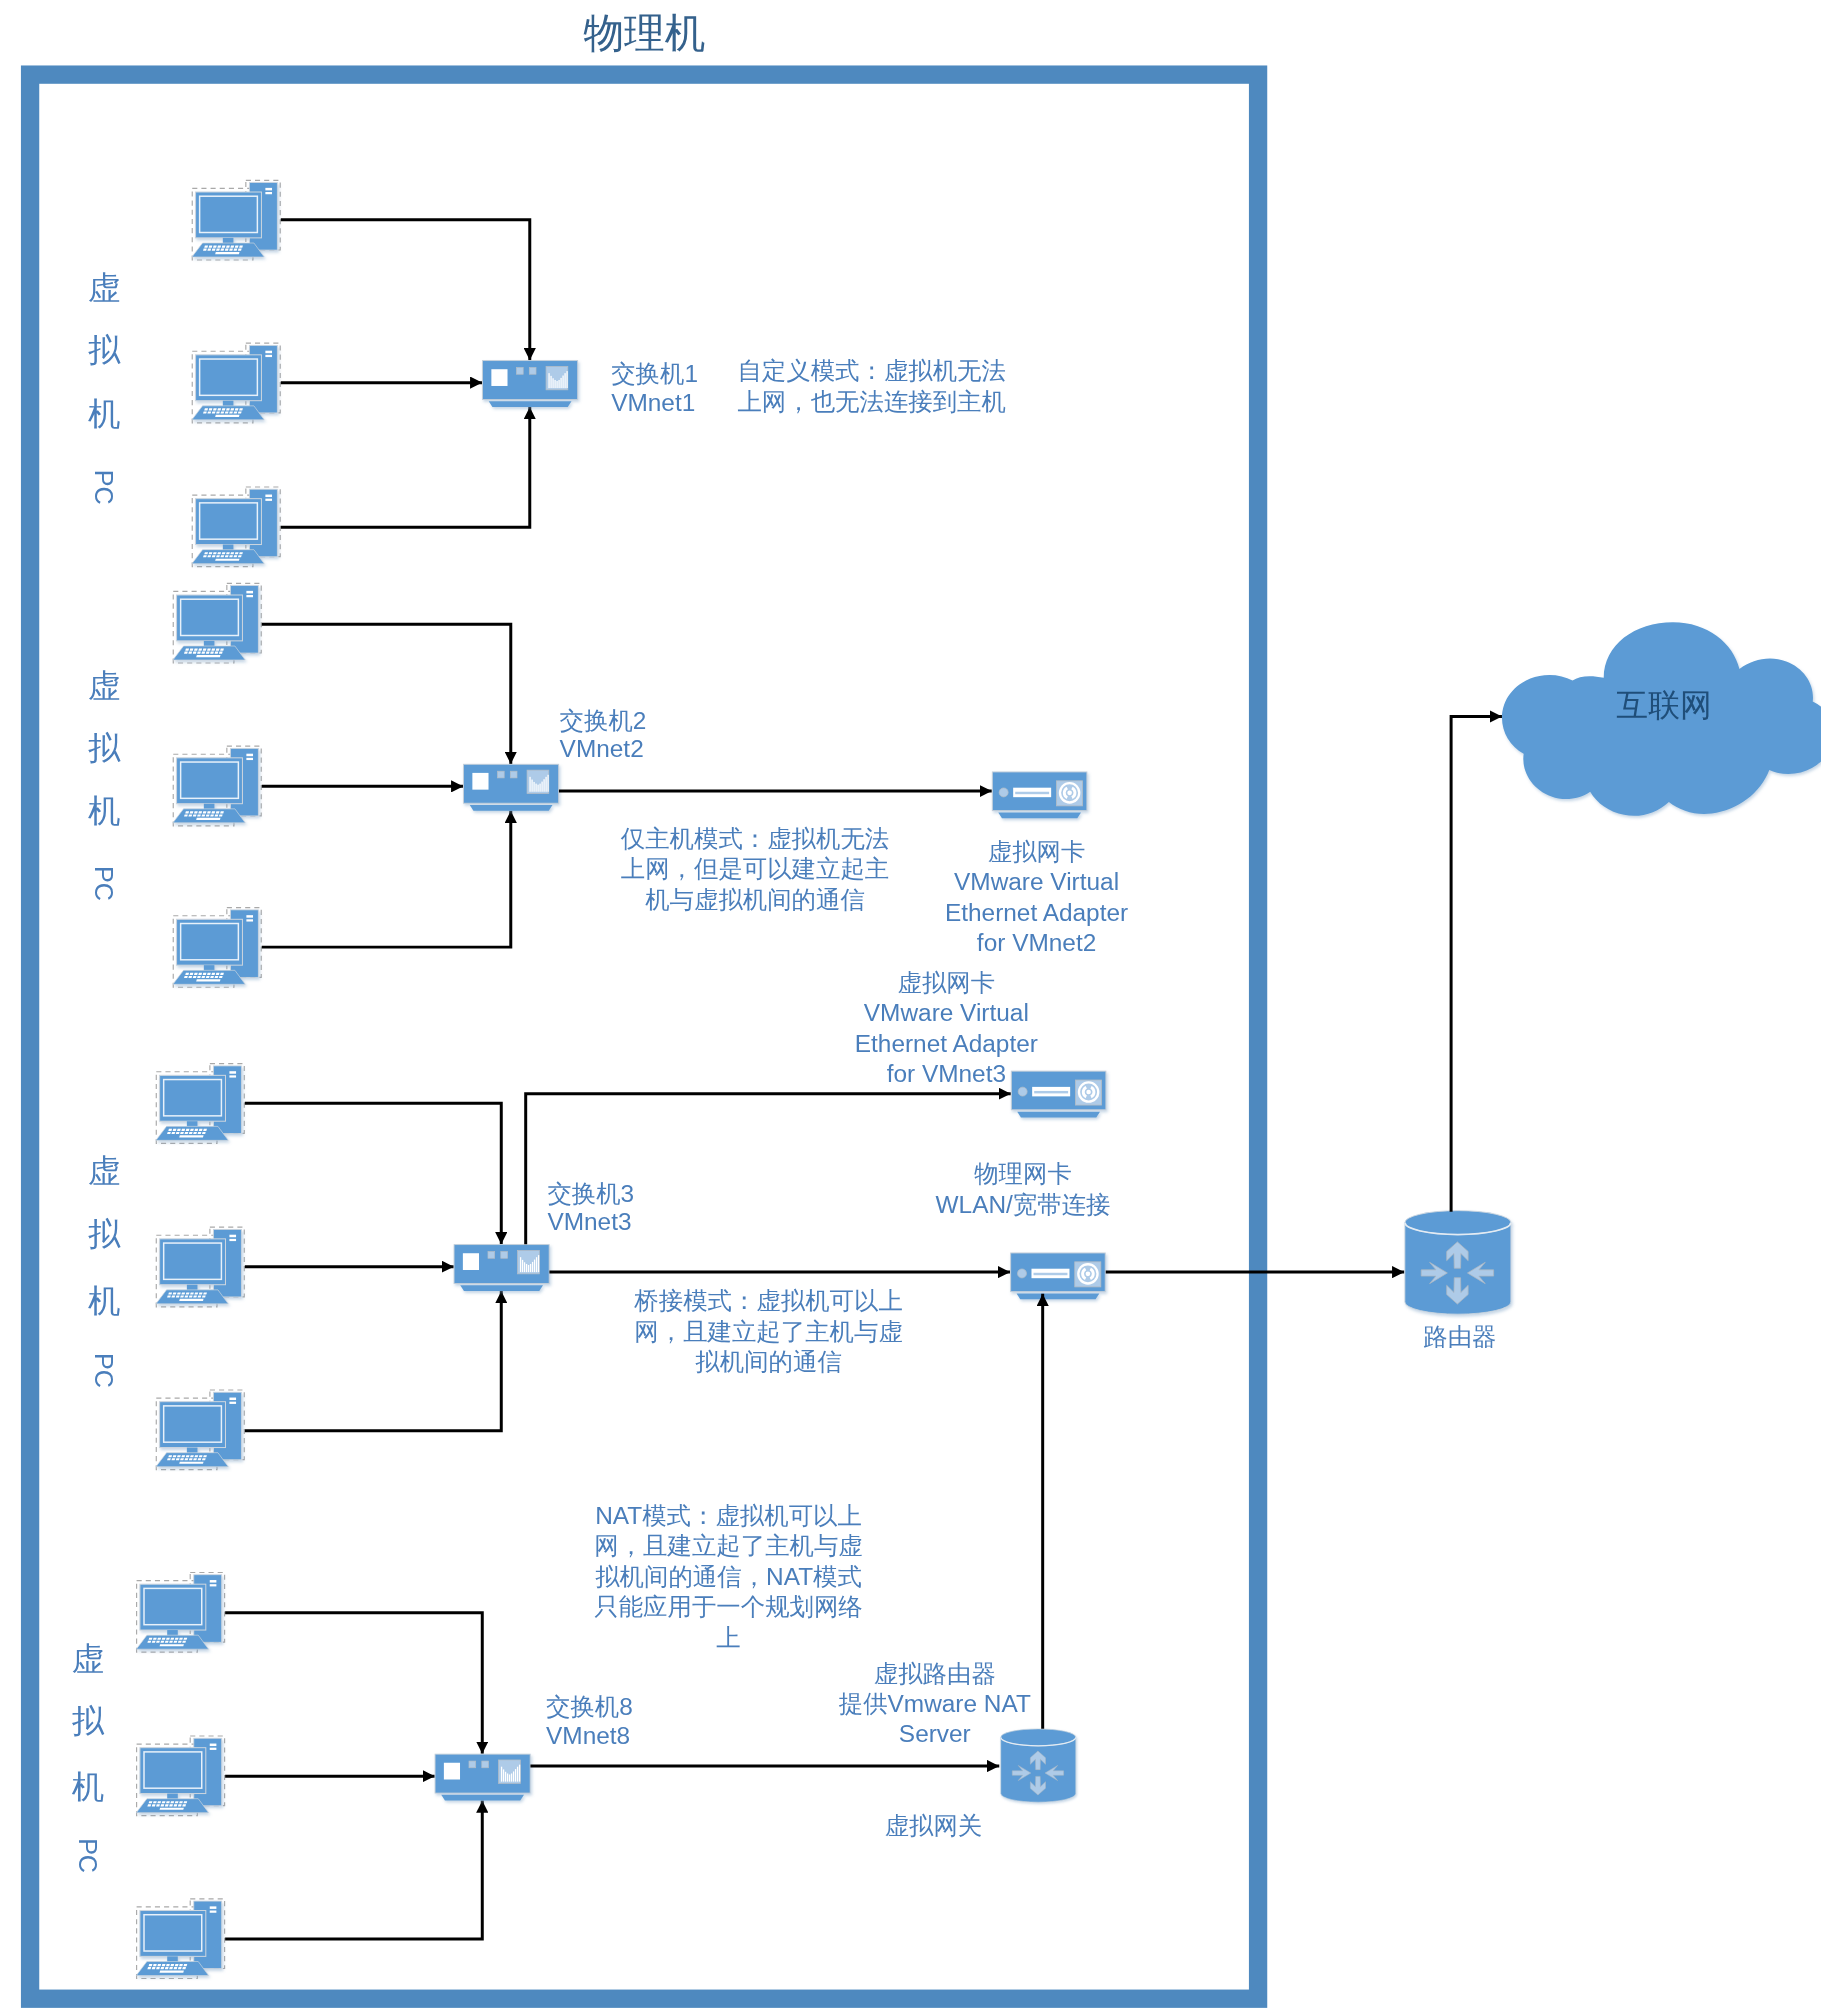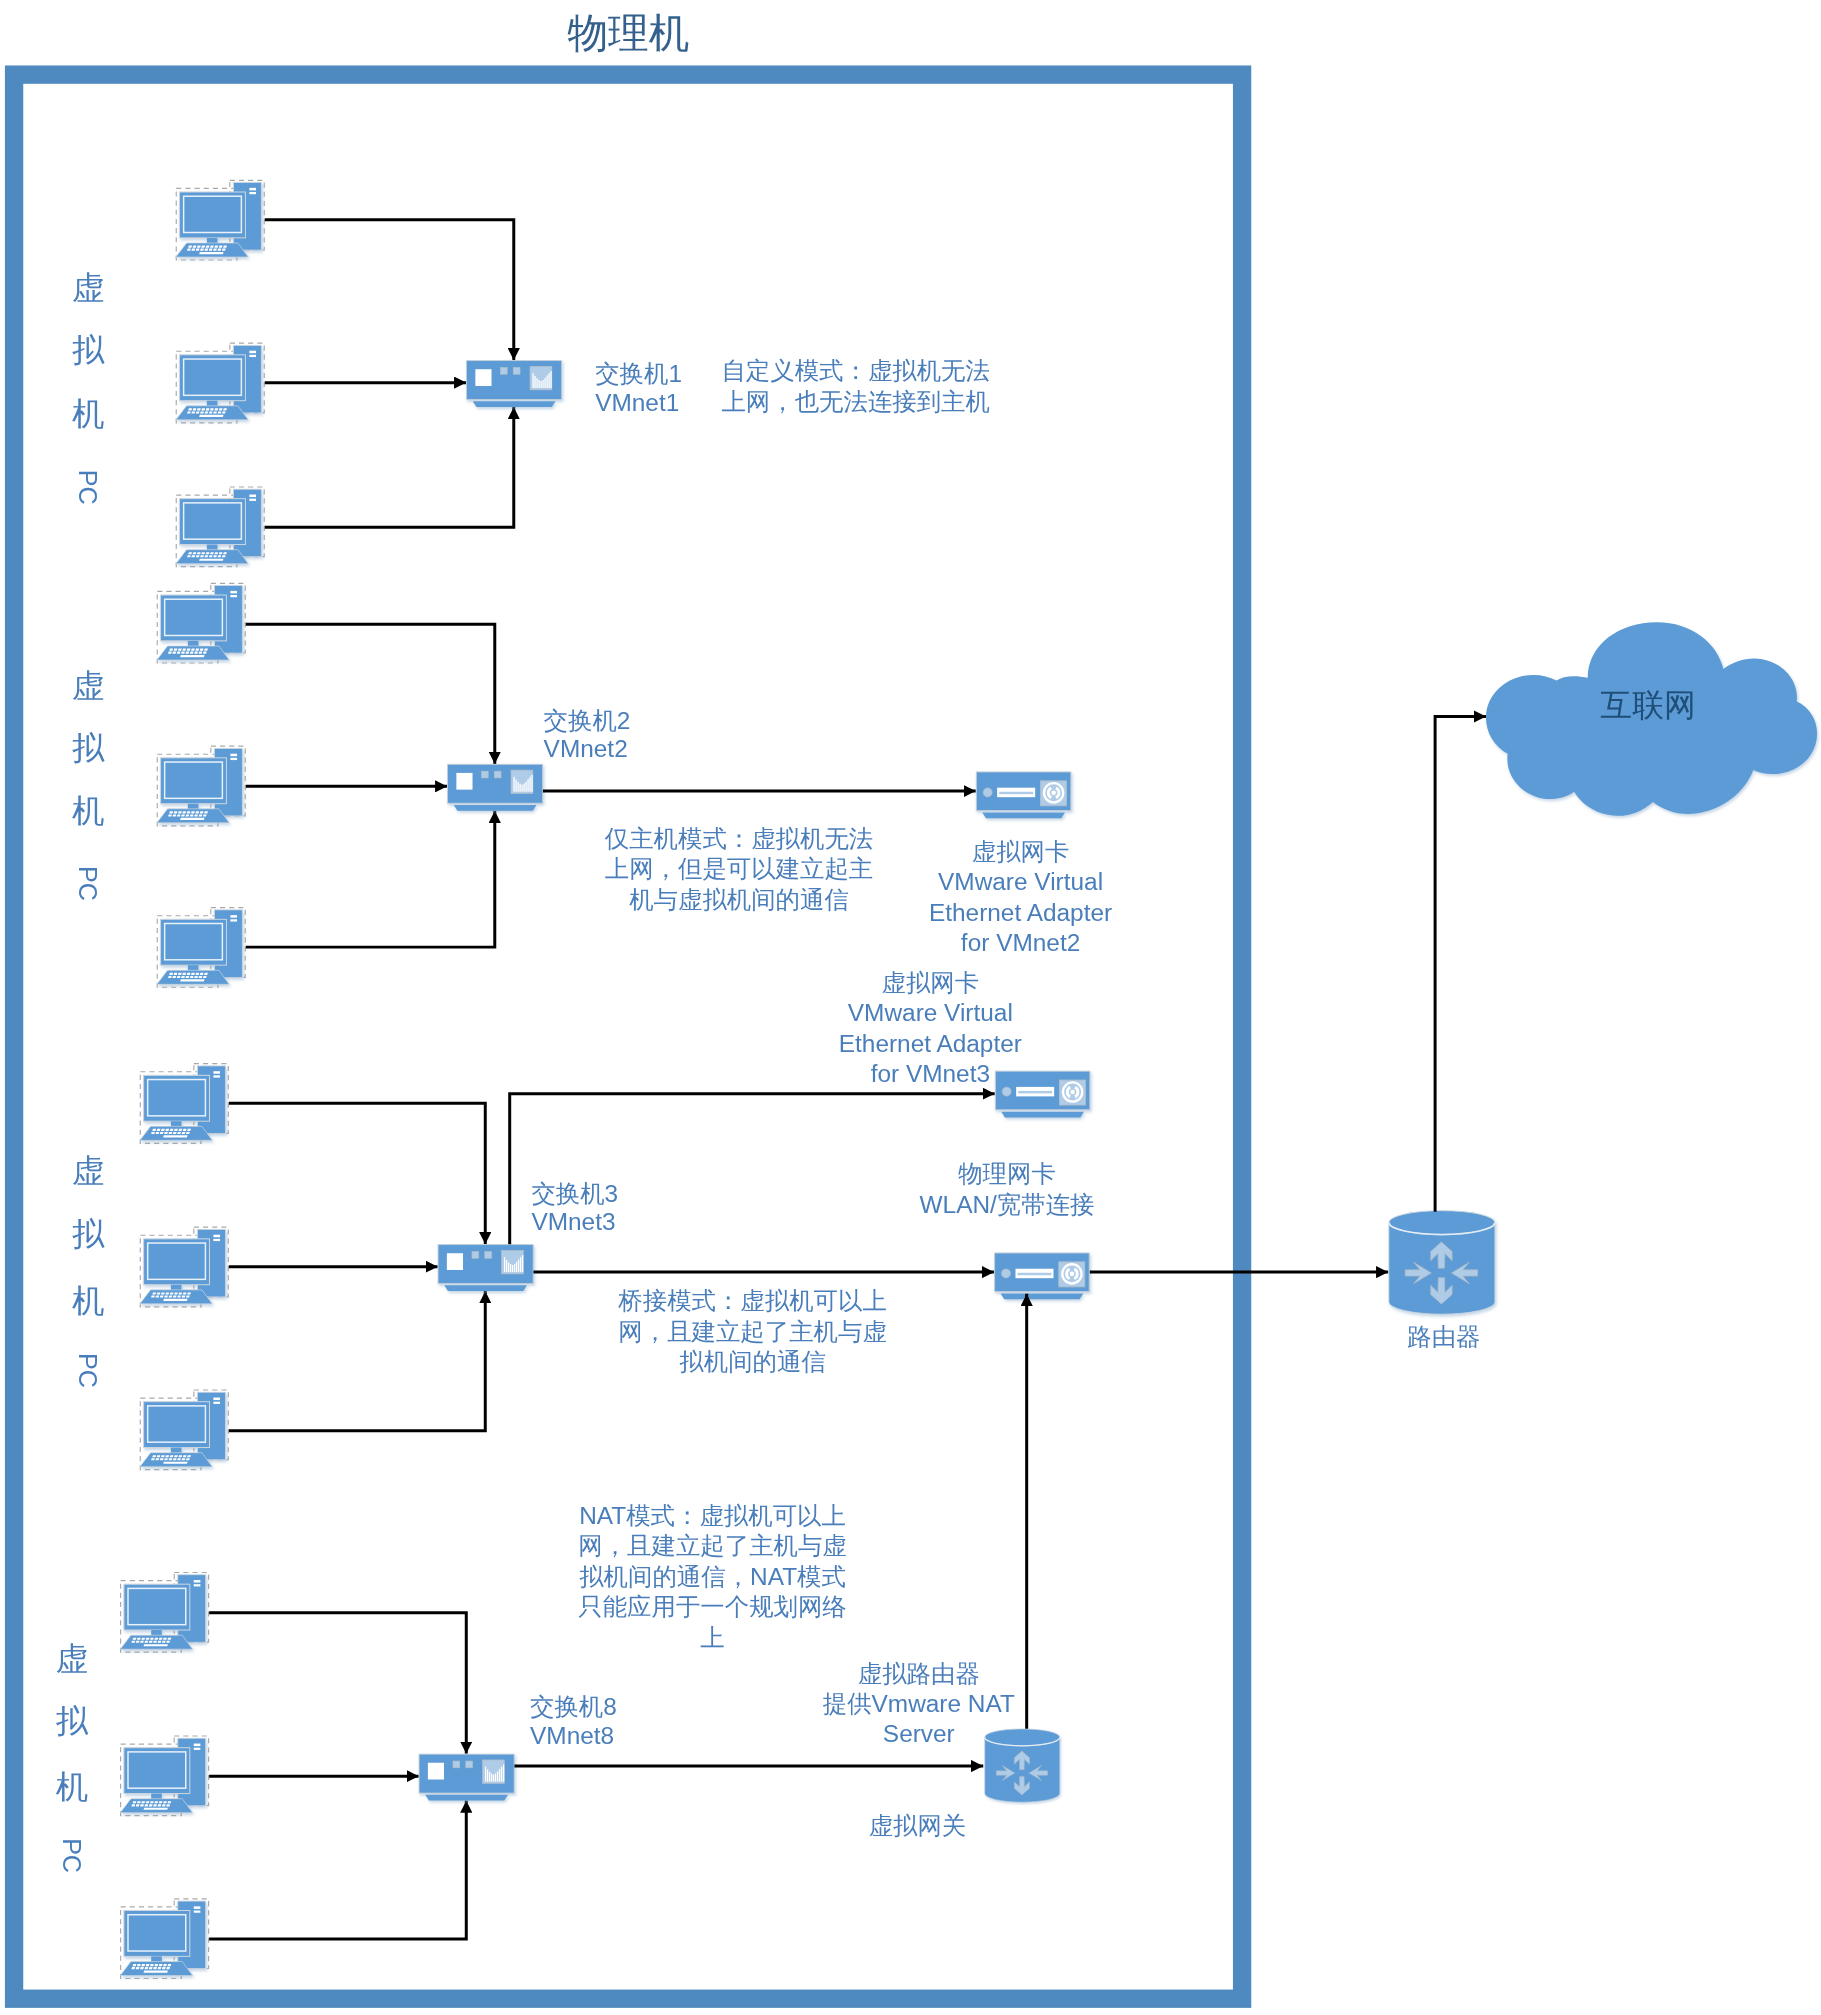--- a/index.html
+++ b/index.html
@@ -1,19 +1,19 @@
 <!DOCTYPE html>
 <html style="font-size:11px"><head>
 <meta charset="utf-8">
 <title>VMware Virtual Network Modes</title>
 <style>
   html,body{margin:0;padding:0;background:#ffffff;}
   body{width:1822px;height:2015px;position:relative;overflow:hidden;
        font-family:"Liberation Sans","DejaVu Sans",sans-serif;}
-  #stage{position:absolute;left:0;top:0;width:1682px;height:2015px;}
+  #stage{position:absolute;left:16px;top:0;width:1682px;height:2015px;}
   svg#scene{position:absolute;left:0;top:0;width:1822px;height:2015px;display:block;}
   text{font-family:"Liberation Sans","DejaVu Sans",sans-serif;}
   .lbl{fill:#4A7EBB;font-size:36px;}
   .lbl-title{fill:#34618C;font-size:60px;}
   .lbl-cloud{fill:#1F4E79;font-size:47px;}
   .lbl-vert{fill:#4A7EBB;font-size:48px;}
   .lbl-pc{fill:#4A7EBB;font-size:37px;}
 </style>
 </head>
 <body>

